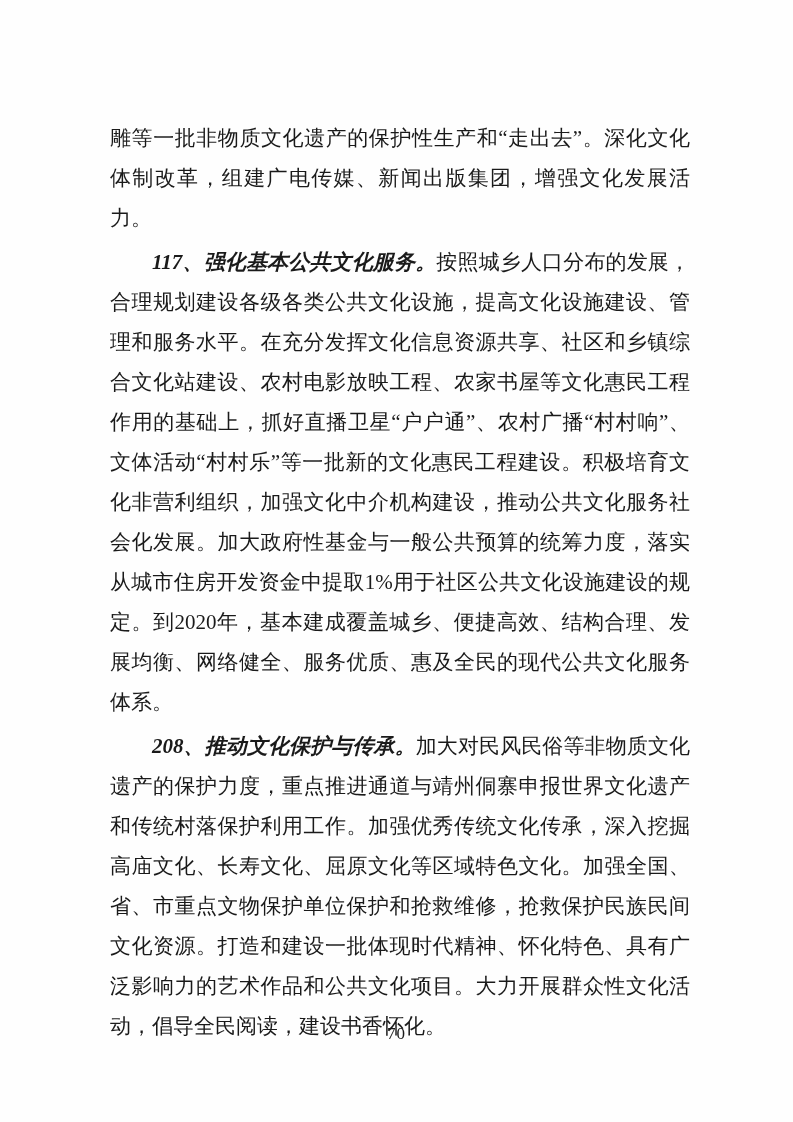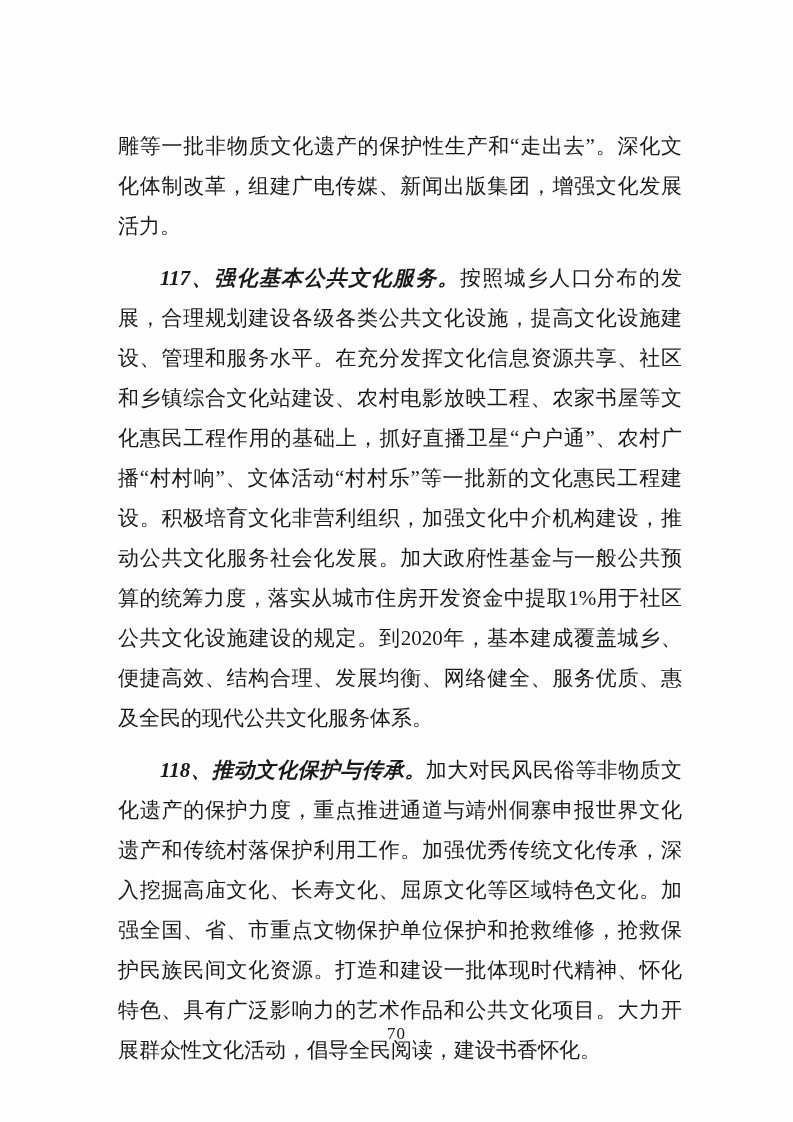--- a/index.html
+++ b/index.html
@@ -27,21 +27,21 @@
     left: 106px;
     top: 114px;
     width: 588px;
     color: #1a1a1a;
     font-size: 21px;
     line-height: 40px;
     text-align: justify;
     text-justify: inter-ideograph;
   }
   .para {
-    margin: 12px;
+    margin: 4px;
     padding: 0;
   }
   .para.indent {
     text-indent: 2em;
   }
   .heading-bold {
     font-weight: 700;
     font-style: italic;
   }
   .footer {
@@ -58,18 +58,18 @@
 </head>
 <body>
 
 <div class="page">
   <div class="content">
 
     <p class="para"><span>雕等一批非物质文化遗产的保护性生产和“走出去”。深化文化体制改革，组建广电传媒、新闻出版集团，增强文化发展活力。</span></p>
 
     <p class="para indent"><span class="heading-bold">117、强化基本公共文化服务。</span><span>按照城乡人口分布的发展，合理规划建设各级各类公共文化设施，提高文化设施建设、管理和服务水平。在充分发挥文化信息资源共享、社区和乡镇综合文化站建设、农村电影放映工程、农家书屋等文化惠民工程作用的基础上，抓好直播卫星“户户通”、农村广播“村村响”、文体活动“村村乐”等一批新的文化惠民工程建设。积极培育文化非营利组织，加强文化中介机构建设，推动公共文化服务社会化发展。加大政府性基金与一般公共预算的统筹力度，落实从城市住房开发资金中提取1%用于社区公共文化设施建设的规定。到2020年，基本建成覆盖城乡、便捷高效、结构合理、发展均衡、网络健全、服务优质、惠及全民的现代公共文化服务体系。</span></p>
 
-    <p class="para indent"><span class="heading-bold">118、推动文化保护与传承。</span><span>加大对民风民俗等非物质文化遗产的保护力度，重点推进通道与靖州侗寨申报世界文化遗产和传统村落保护利用工作。加强优秀传统文化传承，深入挖掘高庙文化、长寿文化、屈原文化等区域特色文化。加强全国、省、市重点文物保护单位保护和抢救维修，抢救保护民族民间文化资源。打造和建设一批体现时代精神、怀化特色、具有广泛影响力的艺术作品和公共文化项目。大力开展群众性文化活动，倡导全民阅读，建设书香怀化。</span></p>
+    <p class="para indent"><span class="heading-bold">208、推动文化保护与传承。</span><span>加大对民风民俗等非物质文化遗产的保护力度，重点推进通道与靖州侗寨申报世界文化遗产和传统村落保护利用工作。加强优秀传统文化传承，深入挖掘高庙文化、长寿文化、屈原文化等区域特色文化。加强全国、省、市重点文物保护单位保护和抢救维修，抢救保护民族民间文化资源。打造和建设一批体现时代精神、怀化特色、具有广泛影响力的艺术作品和公共文化项目。大力开展群众性文化活动，倡导全民阅读，建设书香怀化。</span></p>
 
   </div>
 
   <div class="footer">70</div>
 </div>
 
 </body></html>

